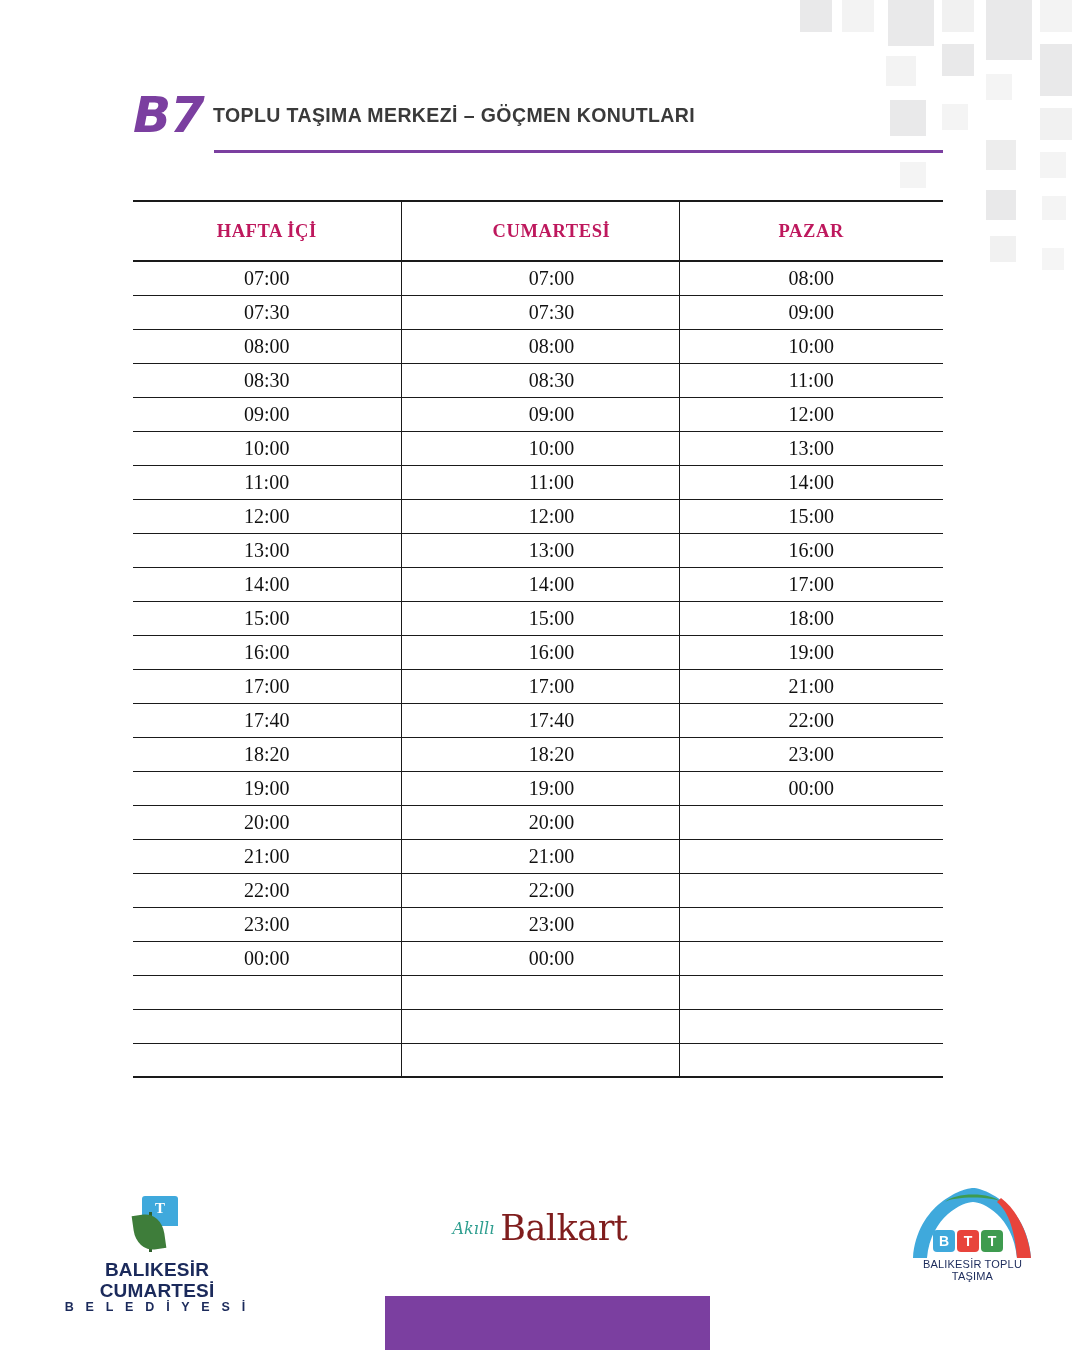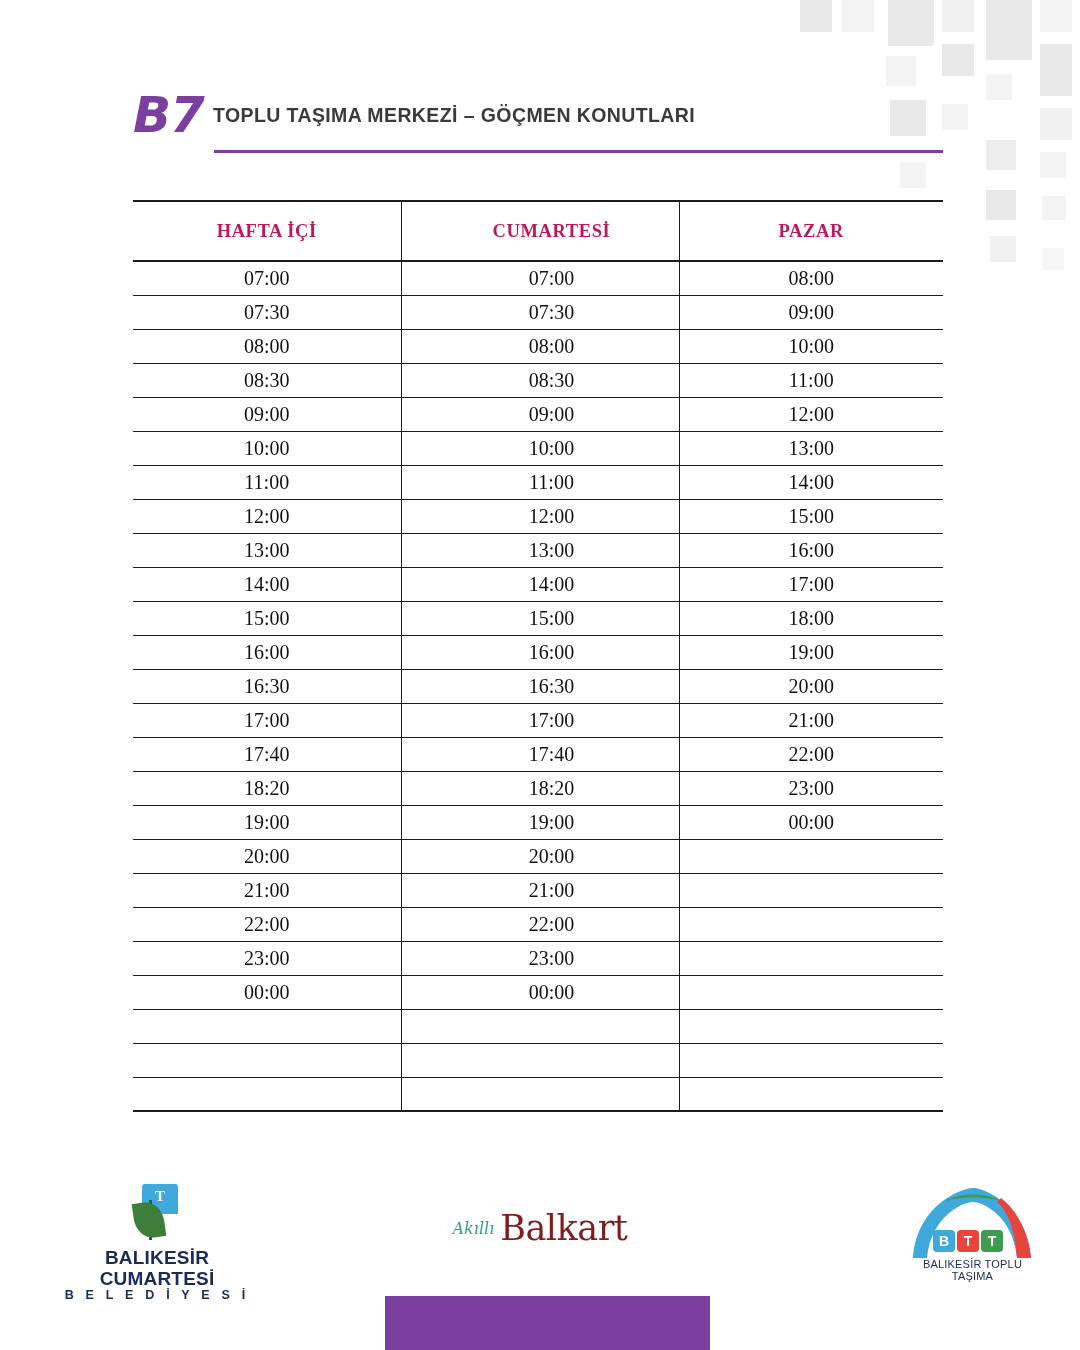--- a/index.html
+++ b/index.html
@@ -91,21 +91,21 @@
     color: #111111;
     text-align: center;
     height: 34px;
     border-bottom: 1.2px solid #1a1a1a;
   }
   table.schedule tr:last-child td { border-bottom: 2.5px solid #1a1a1a; }
 
   
   .footer { position: absolute; left: 0; top: 1180px; width: 1080px; height: 170px; }
 
-  .logo-bld { position: absolute; left: 62px; top: 4px; width: 190px; }
+  .logo-bld { position: absolute; left: 62px; top: 16px; width: 190px; }
   .logo-bld .mark {
     position: relative; margin: 0 auto; width: 58px; height: 58px;
   }
   .logo-bld .mark .sq {
     position: absolute; left: 14px; top: 0;
     width: 36px; height: 30px; background: #3FA9DC;
     border-radius: 3px 3px 0 0;
   }
   .logo-bld .mark .sq:after {
     content: "T"; position: absolute; left: 0; right: 0; top: 4px;
@@ -275,25 +275,20 @@
             <td class="c1">15:00</td>
             <td class="c2">15:00</td>
             <td>18:00</td>
           </tr>
           <tr>
             <td class="c1">16:00</td>
             <td class="c2">16:00</td>
             <td>19:00</td>
           </tr>
           <tr>
-            <td class="c1">16:30</td>
-            <td class="c2">16:30</td>
-            <td>20:00</td>
-          </tr>
-          <tr>
             <td class="c1">17:00</td>
             <td class="c2">17:00</td>
             <td>21:00</td>
           </tr>
           <tr>
             <td class="c1">17:40</td>
             <td class="c2">17:40</td>
             <td>22:00</td>
           </tr>
           <tr>

